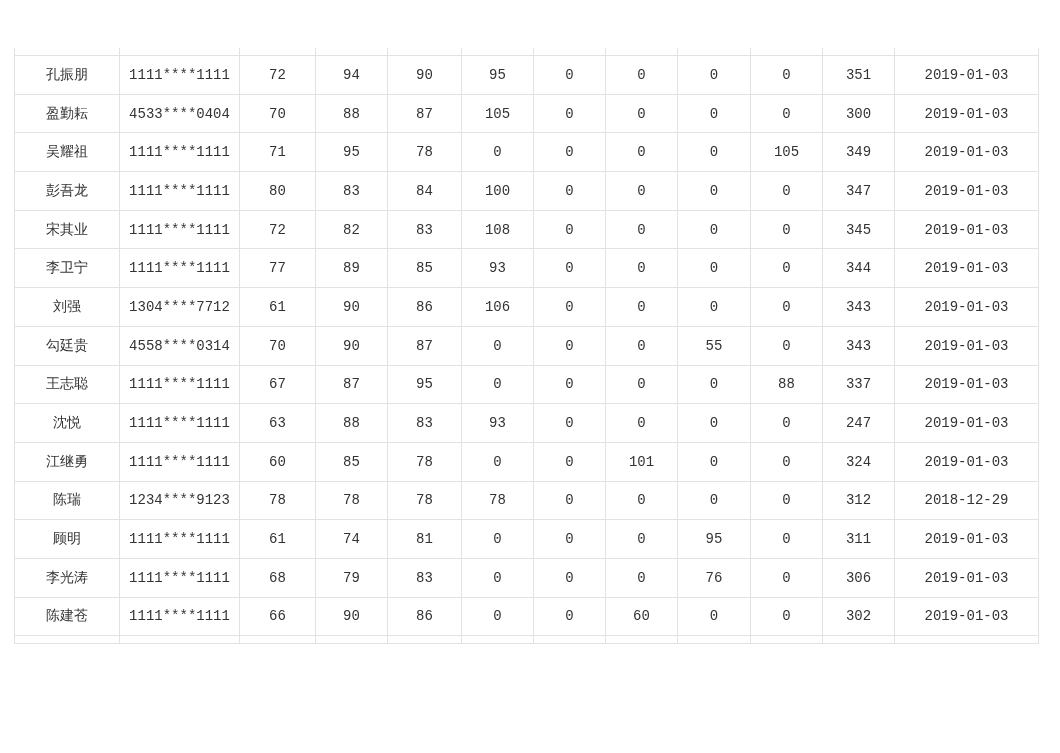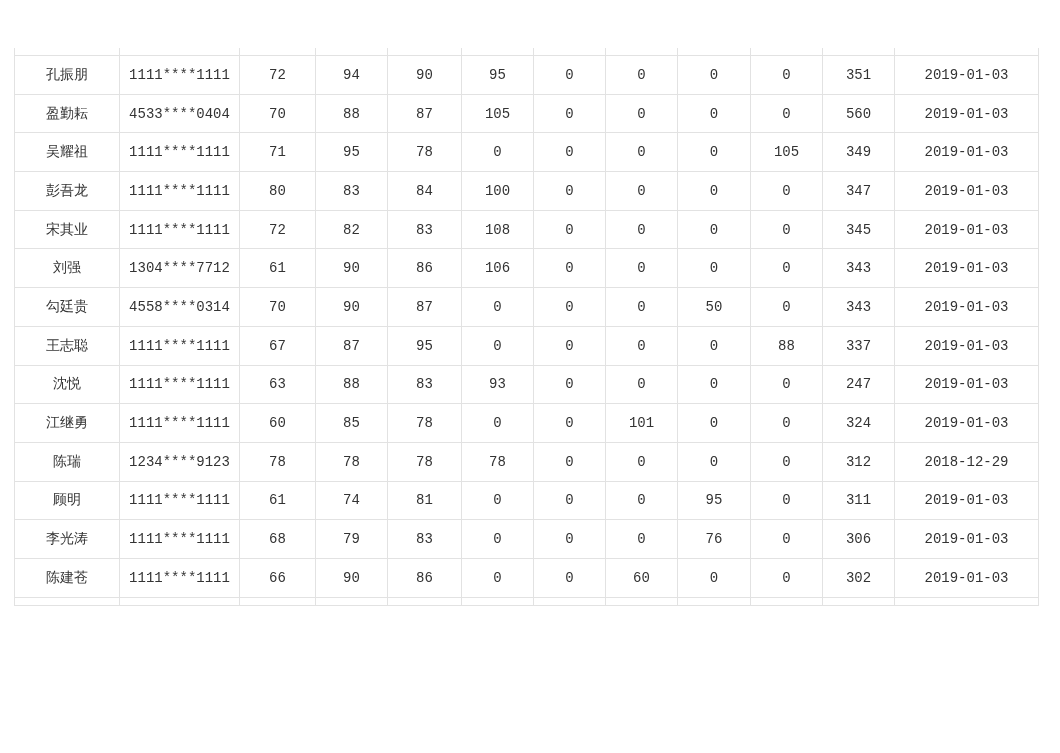--- a/index.html
+++ b/index.html
@@ -98,21 +98,21 @@
           <td>盈勤耘</td>
           <td>4533****0404</td>
           <td>70</td>
           <td>88</td>
           <td>87</td>
           <td>105</td>
           <td>0</td>
           <td>0</td>
           <td>0</td>
           <td>0</td>
-          <td>560</td>
+          <td>300</td>
           <td>2019-01-03</td>
         </tr>
         <tr>
           <td>吴耀祖</td>
           <td>1111****1111</td>
           <td>71</td>
           <td>95</td>
           <td>78</td>
           <td>0</td>
           <td>0</td>
@@ -141,20 +141,34 @@
           <td>1111****1111</td>
           <td>72</td>
           <td>82</td>
           <td>83</td>
           <td>108</td>
           <td>0</td>
           <td>0</td>
           <td>0</td>
           <td>0</td>
           <td>345</td>
+          <td>2019-01-03</td>
+        </tr>
+        <tr>
+          <td>李卫宁</td>
+          <td>1111****1111</td>
+          <td>77</td>
+          <td>89</td>
+          <td>85</td>
+          <td>93</td>
+          <td>0</td>
+          <td>0</td>
+          <td>0</td>
+          <td>0</td>
+          <td>344</td>
           <td>2019-01-03</td>
         </tr>
         <tr>
           <td>刘强</td>
           <td>1304****7712</td>
           <td>61</td>
           <td>90</td>
           <td>86</td>
           <td>106</td>
           <td>0</td>
@@ -166,21 +180,21 @@
         </tr>
         <tr>
           <td>勾廷贵</td>
           <td>4558****0314</td>
           <td>70</td>
           <td>90</td>
           <td>87</td>
           <td>0</td>
           <td>0</td>
           <td>0</td>
-          <td>50</td>
+          <td>55</td>
           <td>0</td>
           <td>343</td>
           <td>2019-01-03</td>
         </tr>
         <tr>
           <td>王志聪</td>
           <td>1111****1111</td>
           <td>67</td>
           <td>87</td>
           <td>95</td>

